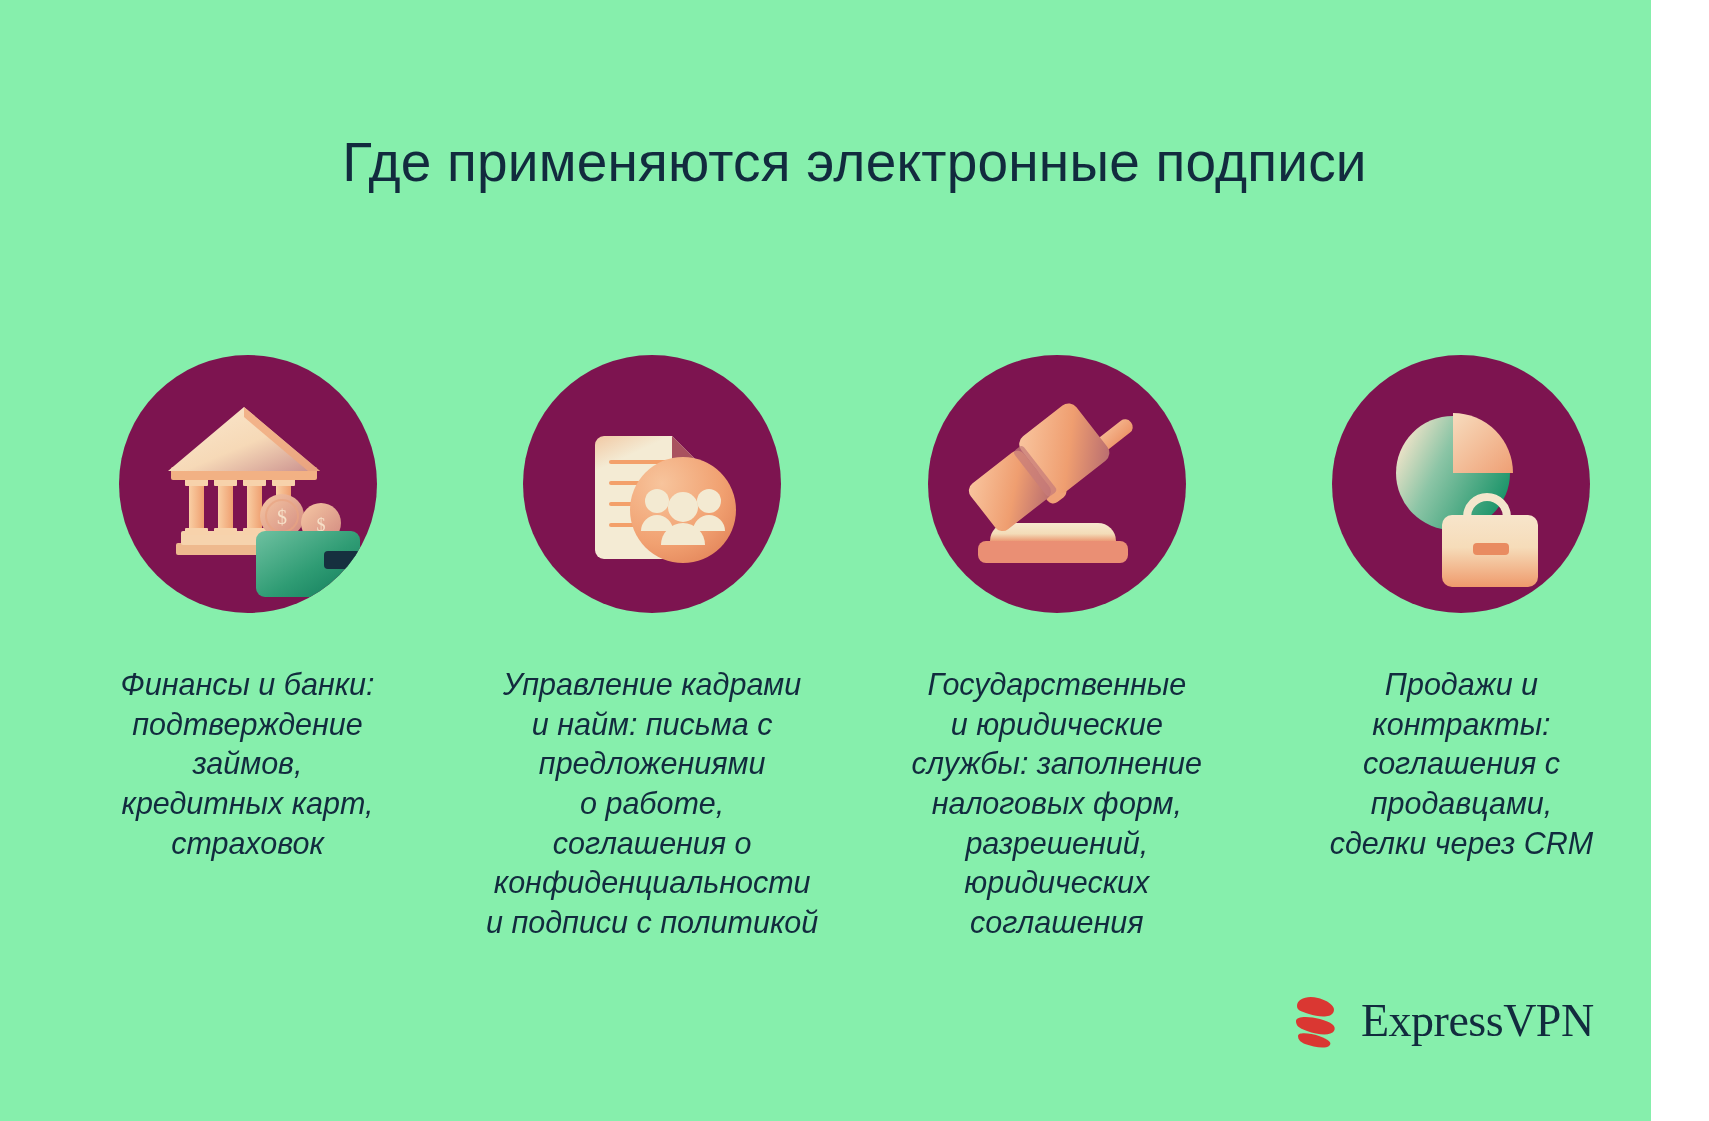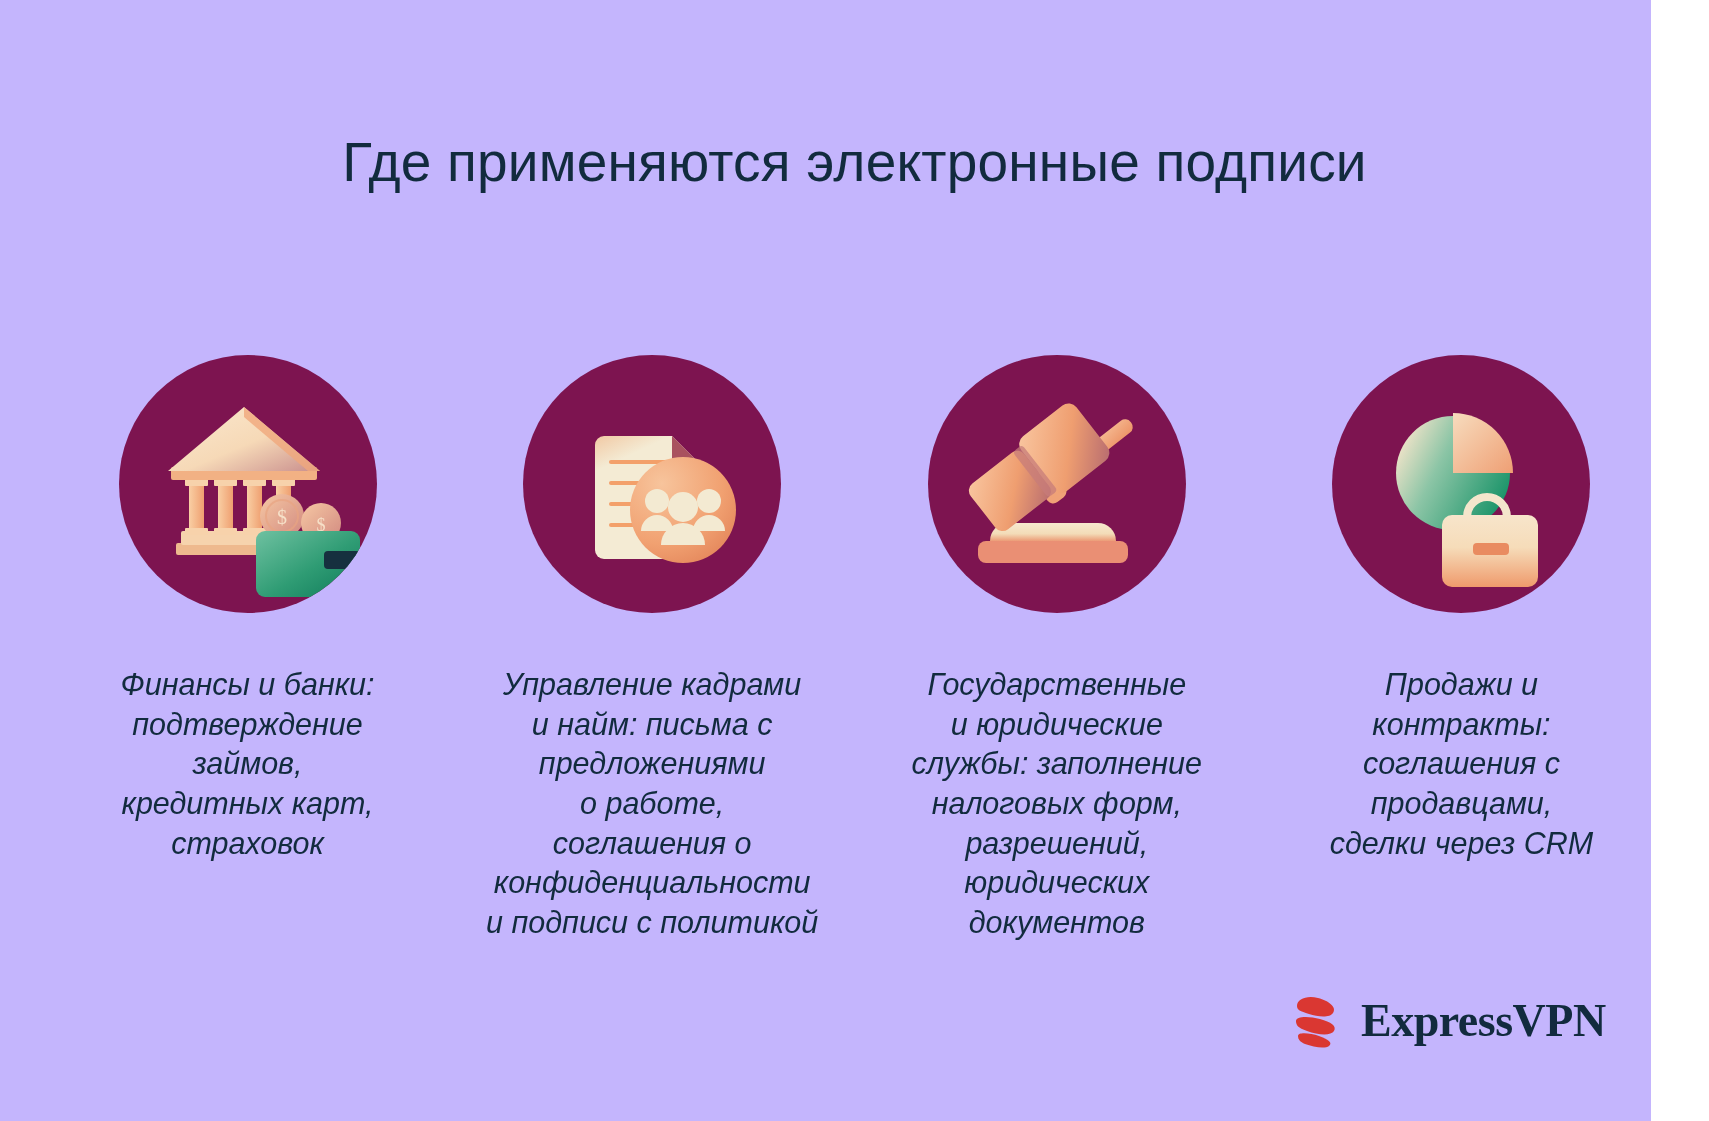--- a/index.html
+++ b/index.html
@@ -7,21 +7,21 @@
     width: 1709px;
     height: 1121px;
     background: #ffffff;
     font-family: "Liberation Sans", sans-serif;
     overflow: hidden;
   }
   .page {
     position: relative;
     width: 1651px;
     height: 1121px;
-    background: #c4b5fd;
+    background: #86efac;
   }
 
   
   .title {
     position: absolute;
     top: 132px;
     left: 0;
     width: 1709px;
     text-align: center;
     font-size: 55px;
@@ -79,21 +79,21 @@
     left: 1285px;
     top: 990px;
     display: flex;
     align-items: center;
     gap: 14px;
   }
   .logo-mark { width: 62px; height: 62px; flex: none; }
   .logo-text {
     font-family: "Liberation Serif", serif;
     font-size: 46px;
-    font-weight: 700;
+    font-weight: 400;
     color: #122b3e;
     letter-spacing: -0.5px;
     line-height: 1;
   }
 </style>
 </head>
 <body>
 
 <div class="page">
 
@@ -244,21 +244,21 @@
             <rect x="100" y="78" width="12" height="58" rx="4" fill="#c77c79" opacity=".75"></rect>
           </g>
         </svg>
       </div>
       <div class="caption">Государственные
 и юридические
 службы: заполнение
 налоговых форм,
 разрешений,
 юридических
-документов</div>
+соглашения</div>
     </div>
 
     <div class="column col-4">
       <div class="circle">
         <svg viewBox="0 0 258 258" xmlns="http://www.w3.org/2000/svg">
           <defs>
             <linearGradient id="g4pie" x1="0" y1="0.3" x2="1" y2="0.8">
               <stop offset="0%" stop-color="#f1e4c9"></stop>
               <stop offset="35%" stop-color="#8cc5a6"></stop>
               <stop offset="100%" stop-color="#0f8f63"></stop>

